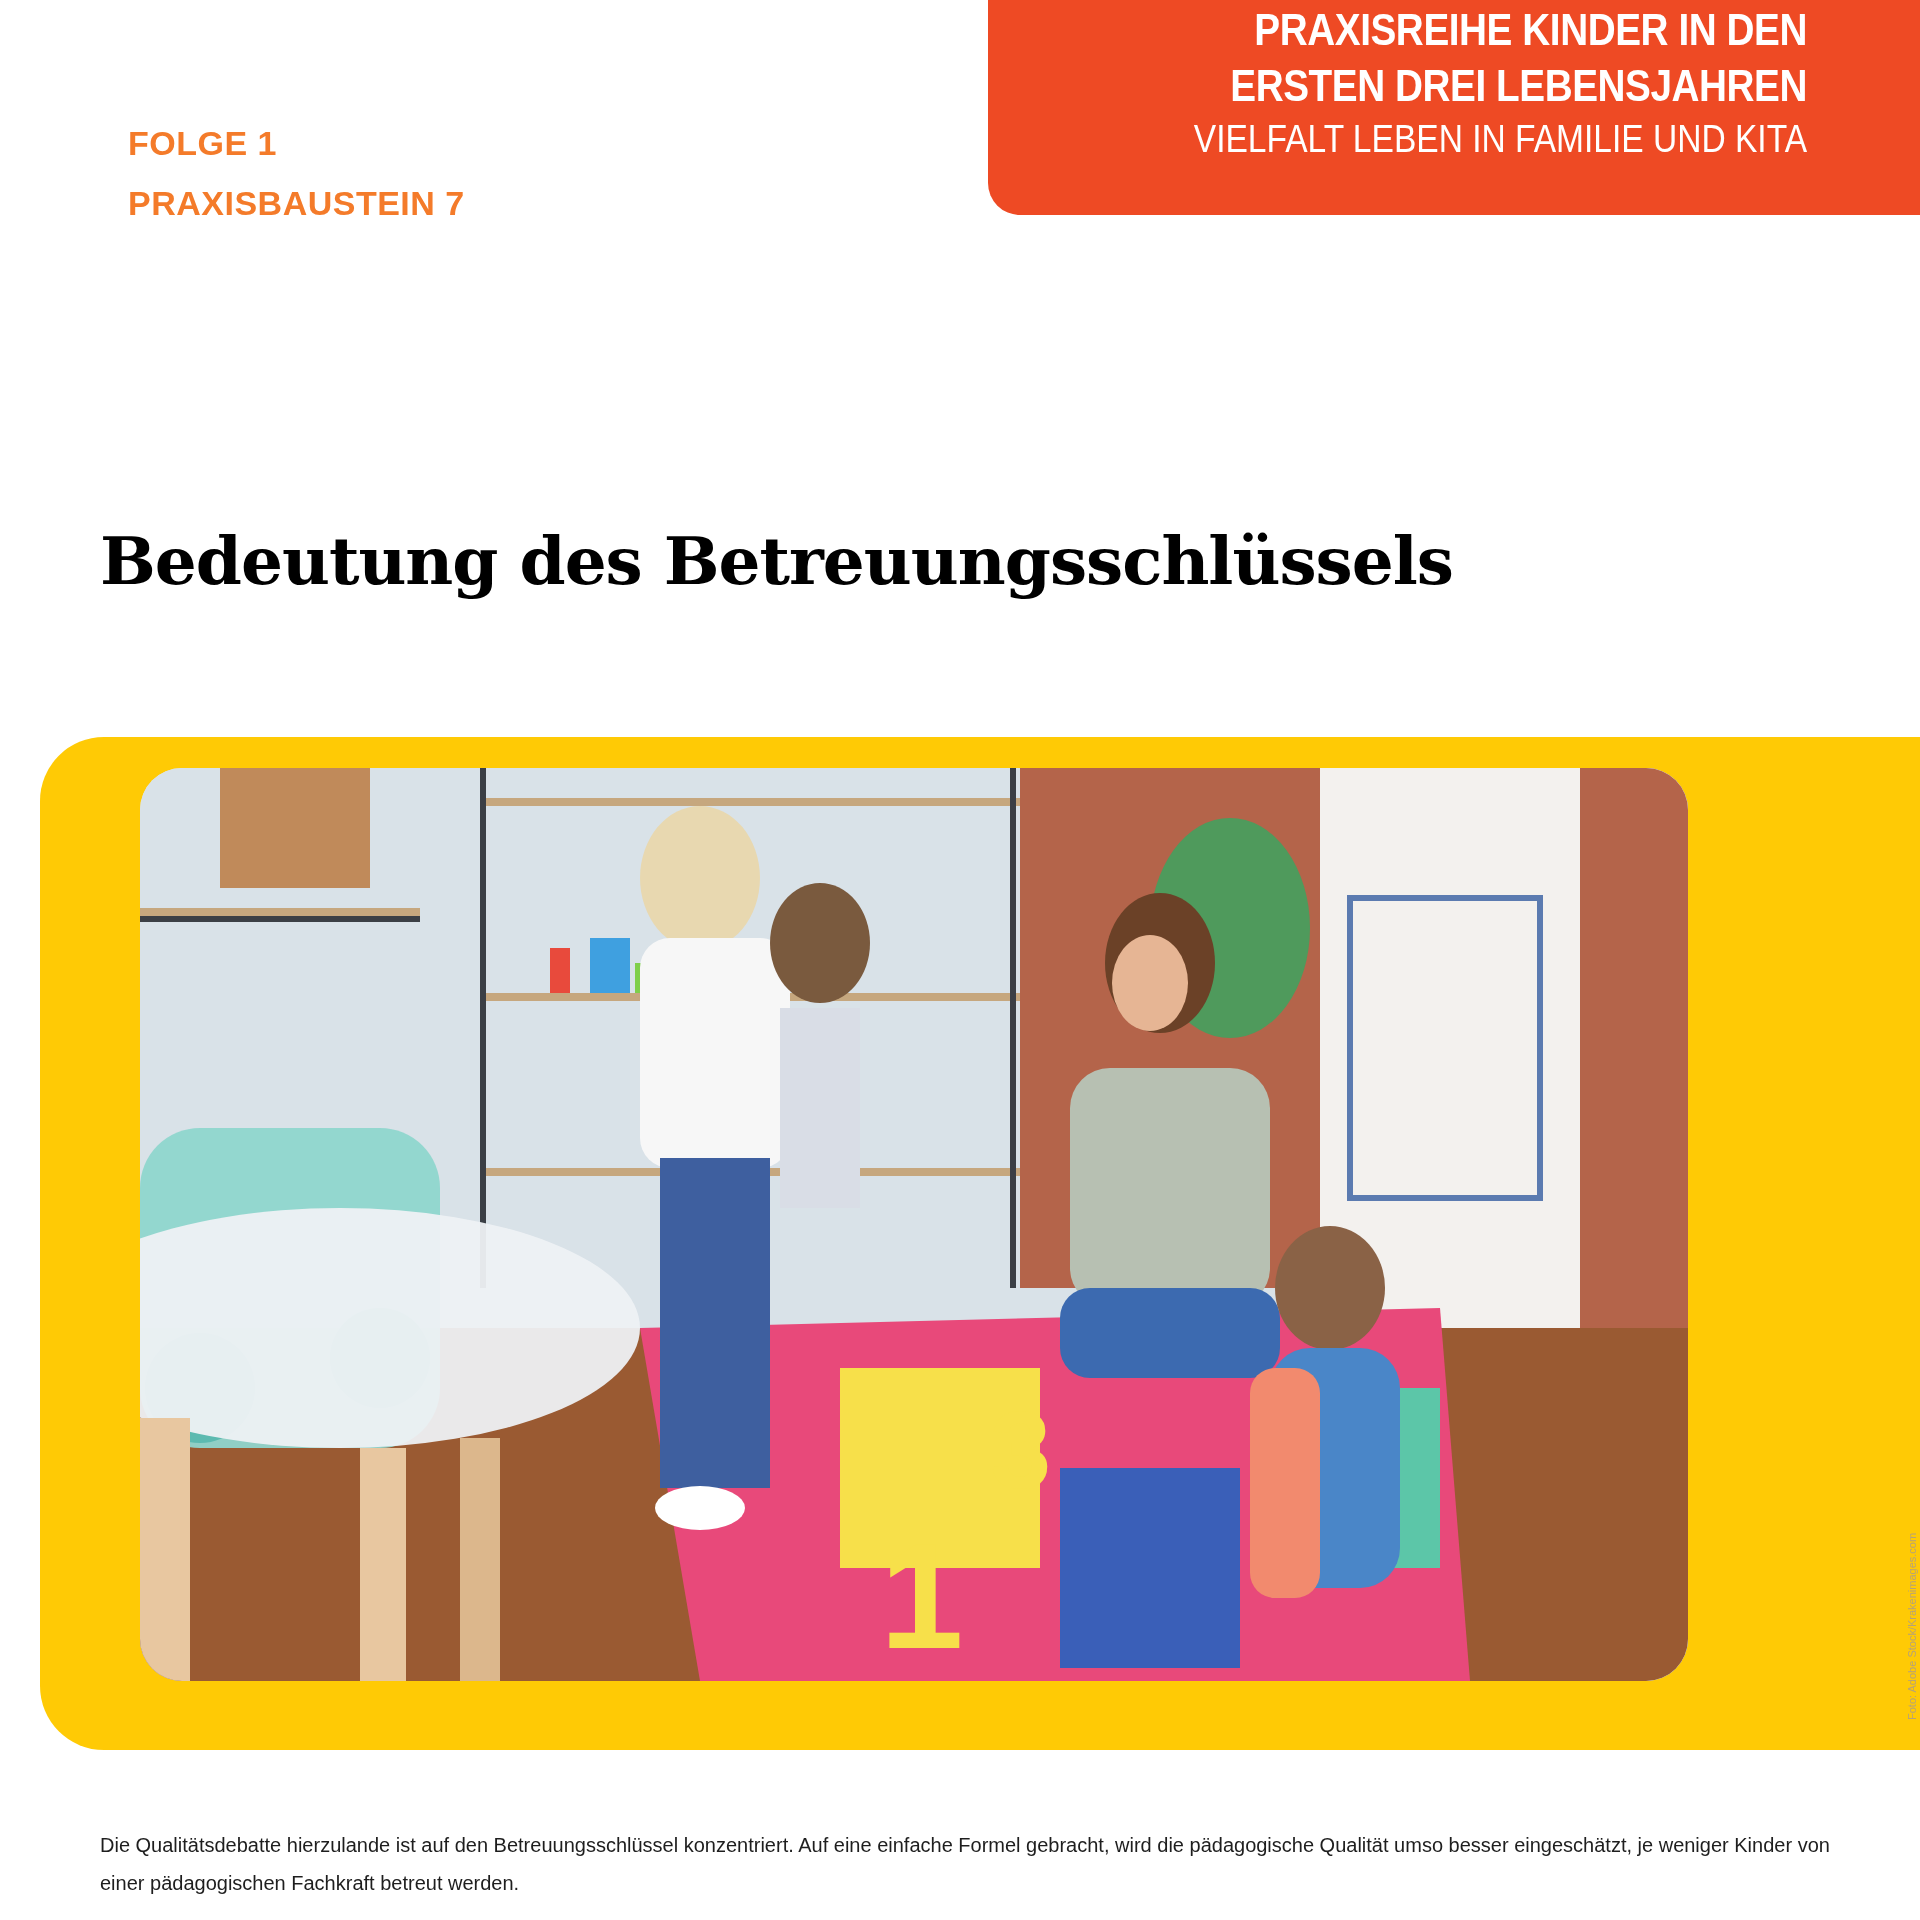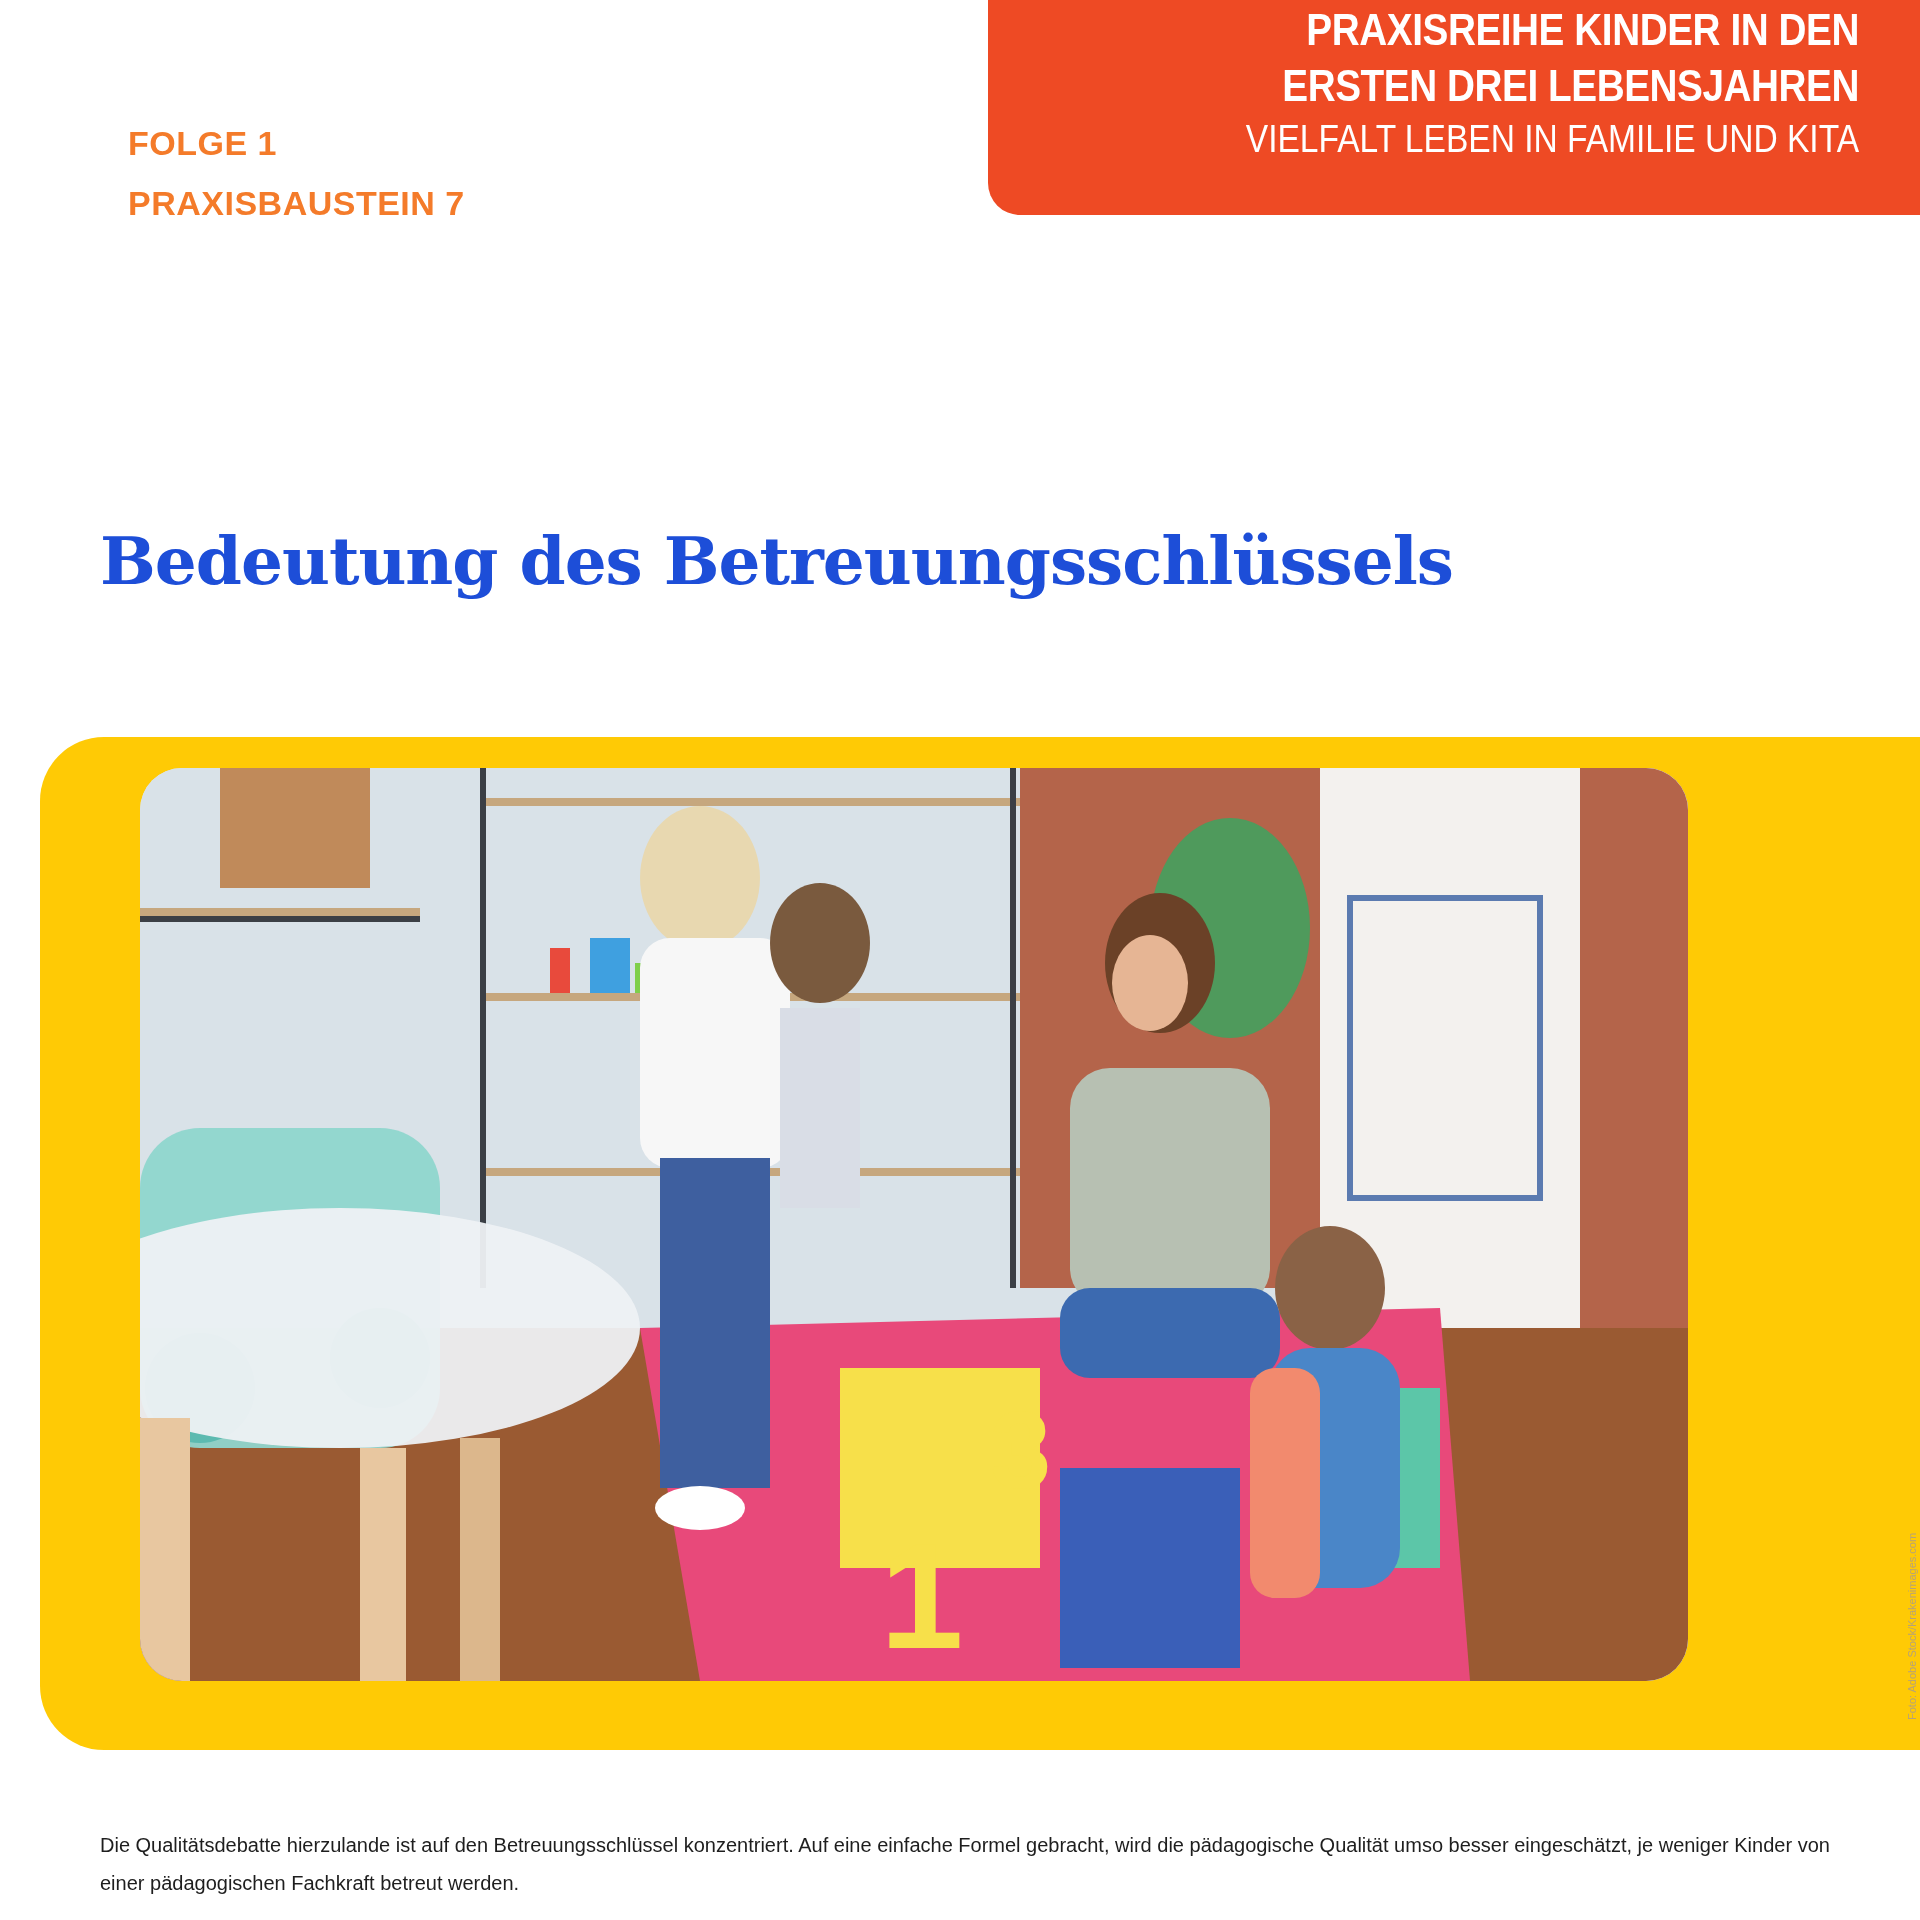--- a/index.html
+++ b/index.html
@@ -5,41 +5,41 @@
     html, body { margin: 0; padding: 0; }
     body {
       width: 1920px; height: 1920px; overflow: hidden; position: relative;
       background: #ffffff;
       font-family: "Liberation Sans", sans-serif;
     }
     .banner {
       position: absolute; left: 988px; top: 0; width: 932px; height: 215px;
       background: #ee4a24; border-bottom-left-radius: 32px;
       color: #ffffff; text-align: right; box-sizing: border-box;
-      padding-right: 61px;
+      padding-right: 113px;
     }
     .banner .l1, .banner .l2 {
       font-family: "Liberation Sans", sans-serif; font-weight: bold;
       font-size: 45px; line-height: 56px; letter-spacing: -0.5px;
       transform: scaleX(0.86); transform-origin: right center; white-space: nowrap;
     }
     .banner .l1 { margin-top: 2px; }
     .banner .l3 {
       font-size: 39px; line-height: 50px; margin-top: 0px; white-space: nowrap;
       transform: scaleX(0.86); transform-origin: right center;
     }
     .series {
       position: absolute; left: 100px; top: 113px;
       color: #f47b2a; font-weight: bold; font-size: 34px; line-height: 60px;
       letter-spacing: 0.5px;
       margin-left: 28px;
     }
     .title {
       position: absolute; left: 100px; top: 522px;
-      color: #1d4ed8; font-family: "DejaVu Serif", serif; font-weight: bold;
+      color: #000000; font-family: "DejaVu Serif", serif; font-weight: bold;
       font-size: 66px; letter-spacing: -1px; white-space: nowrap;
     }
     .panel {
       position: absolute; left: 40px; top: 737px; width: 1880px; height: 1013px;
       background: #ffca05; border-top-left-radius: 64px; border-bottom-left-radius: 64px;
     }
     .photo {
       position: absolute; left: 140px; top: 768px; width: 1548px; height: 913px;
       border-radius: 42px; overflow: hidden;
       background: #dfe6ea;

